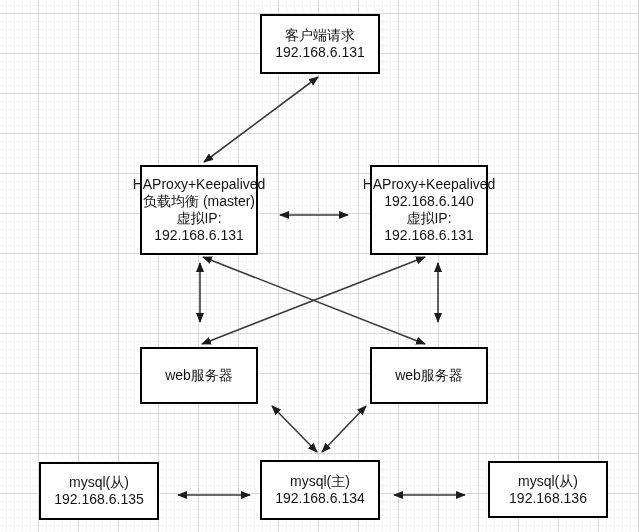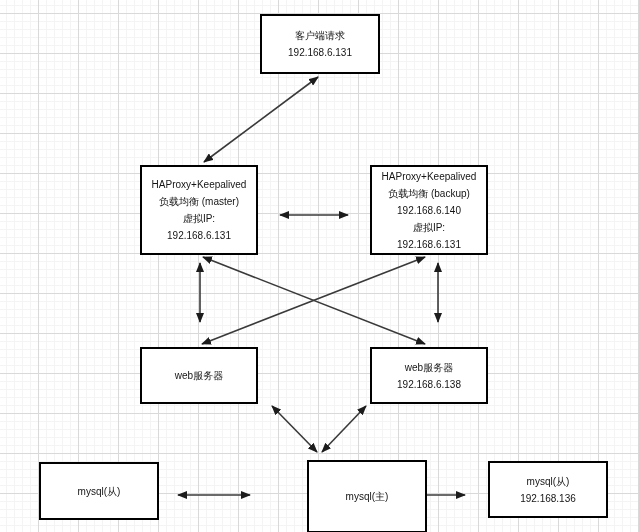--- a/index.html
+++ b/index.html
@@ -26,21 +26,21 @@
     position: absolute;
     box-sizing: border-box;
     background: #ffffff;
     border: 2px solid #000000;
     display: flex;
     flex-direction: column;
     align-items: center;
     justify-content: center;
     text-align: center;
     color: #141414;
-    font-size: 10px;
+    font-size: 14px;
     line-height: 17px;
     z-index: 2;
   }
   .node .ln { display: block; white-space: nowrap; }
   #edge-layer {
     position: absolute;
     left: 0; top: 0;
     width: 639px;
     height: 532px;
     z-index: 1;
@@ -49,21 +49,21 @@
     stroke: #3a3a3a;
     stroke-width: 1.6;
   }
   
   #node-client        { left: 260px; top: 14px;  width: 120px; height: 60px; }
   #node-lb-master     { left: 140px; top: 165px; width: 118px; height: 90px; }
   #node-lb-backup     { left: 370px; top: 165px; width: 118px; height: 90px; }
   #node-web1          { left: 140px; top: 347px; width: 118px; height: 57px; }
   #node-web2          { left: 370px; top: 347px; width: 118px; height: 57px; }
   #node-mysql-slave1  { left: 39px;  top: 462px; width: 120px; height: 58px; }
-  #node-mysql-master  { left: 260px; top: 460px; width: 120px; height: 73px; margin-left: 47px; }
+  #node-mysql-master  { left: 260px; top: 460px; width: 120px; height: 60px; }
   #node-mysql-slave2  { left: 488px; top: 461px; width: 120px; height: 57px; }
 </style>
 </head>
 <body>
 
 <div id="canvas">
 
   <svg id="edge-layer" viewBox="0 0 639 532" xmlns="http://www.w3.org/2000/svg" aria-hidden="true">
     <defs>
       <marker id="ah" markerUnits="userSpaceOnUse" markerWidth="10" markerHeight="8" refX="9" refY="4" orient="auto">
@@ -92,41 +92,41 @@
 
   <div class="node" id="node-lb-master">
     <span class="ln">HAProxy+Keepalived</span>
     <span class="ln">负载均衡 (master)</span>
     <span class="ln">虚拟IP:</span>
     <span class="ln">192.168.6.131</span>
   </div>
 
   <div class="node" id="node-lb-backup">
     <span class="ln">HAProxy+Keepalived</span>
-    <span class="ln">负载均衡 (backup)</span>
     <span class="ln">192.168.6.140</span>
     <span class="ln">虚拟IP:</span>
     <span class="ln">192.168.6.131</span>
   </div>
 
   <div class="node" id="node-web1">
     <span class="ln">web服务器</span>
   </div>
 
   <div class="node" id="node-web2">
     <span class="ln">web服务器</span>
-    <span class="ln">192.168.6.138</span>
   </div>
 
   <div class="node" id="node-mysql-slave1">
     <span class="ln">mysql(从)</span>
+    <span class="ln">192.168.6.135</span>
   </div>
 
   <div class="node" id="node-mysql-master">
     <span class="ln">mysql(主)</span>
+    <span class="ln">192.168.6.134</span>
   </div>
 
   <div class="node" id="node-mysql-slave2">
     <span class="ln">mysql(从)</span>
     <span class="ln">192.168.136</span>
   </div>
 
 </div>
 
 </body></html>

